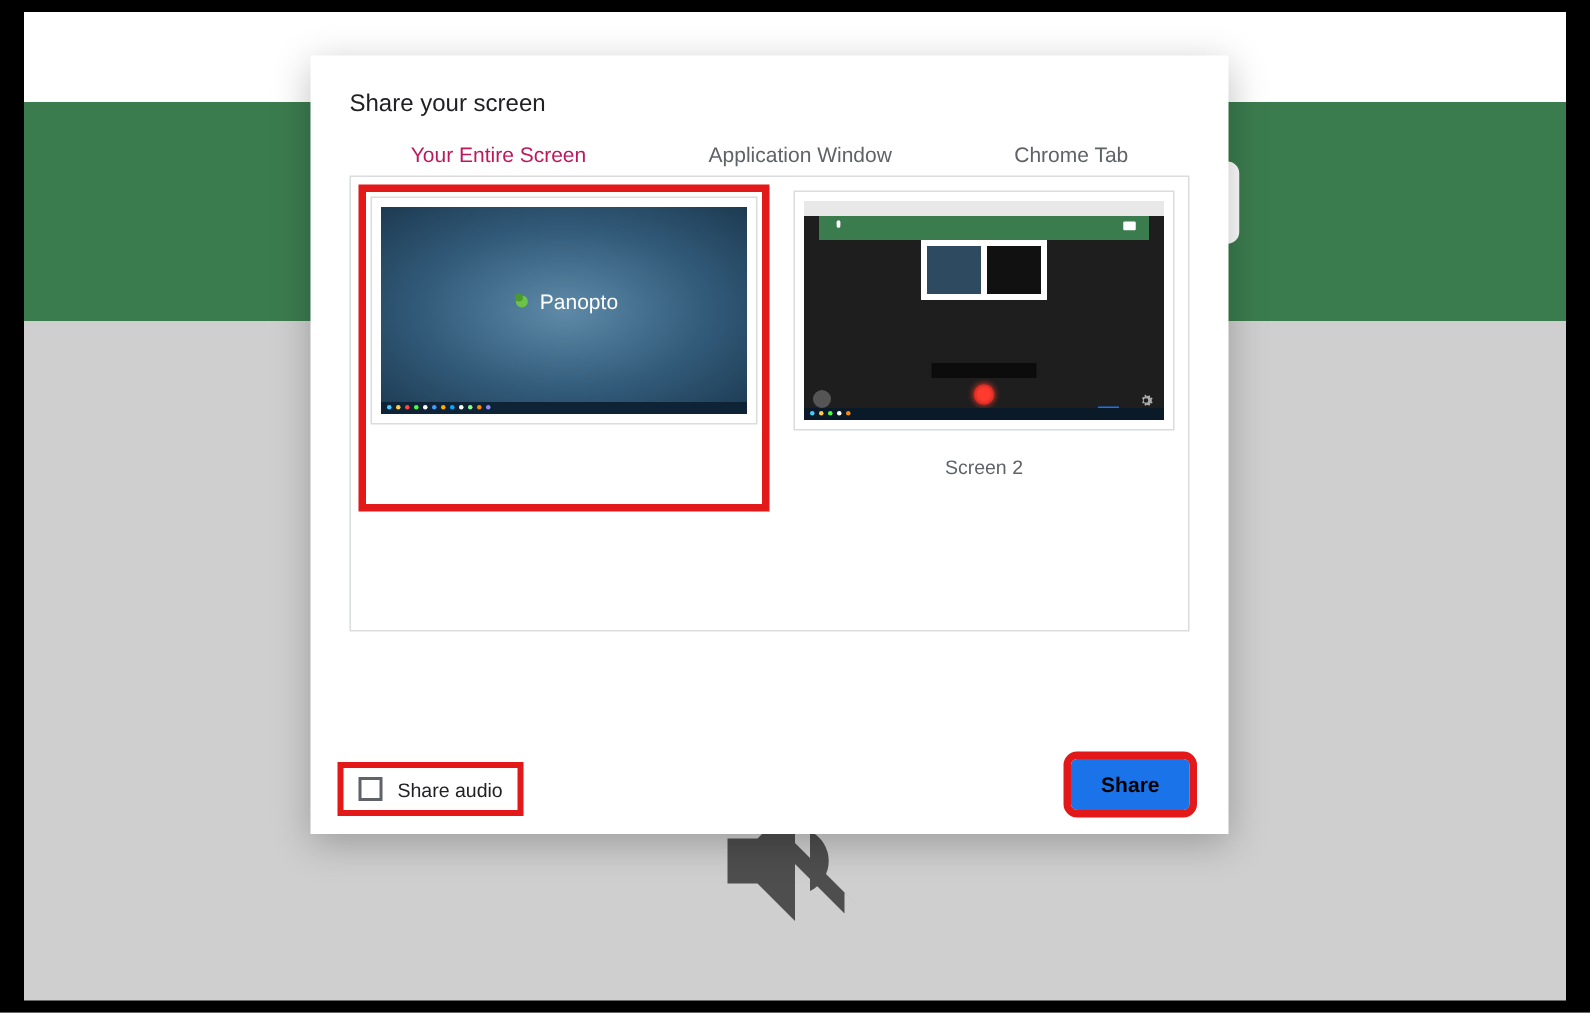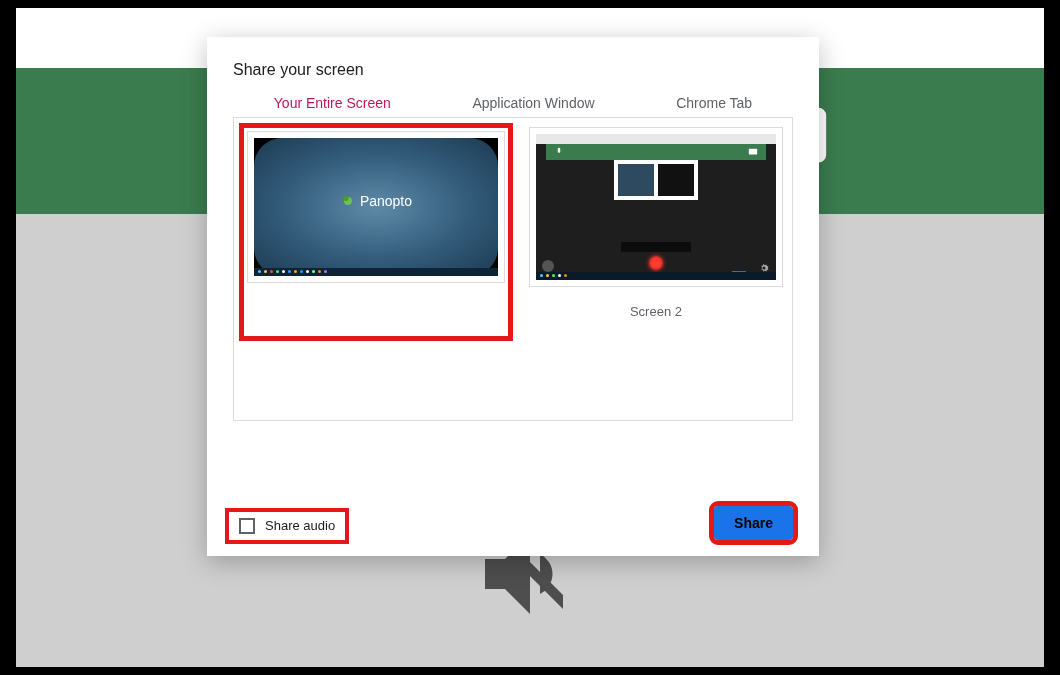--- a/index.html
+++ b/index.html
@@ -116,21 +116,20 @@
   .label {
     margin-top: 18px;
     font-size: 13px;
     color: #5f6368;
   }
   
   .preview1 {
     position: absolute;
     inset: 0;
     background: radial-gradient(ellipse at center, #5e8aa8 0%, #325b7a 55%, #1d3a51 100%);
-    border-radius: 28px;
   }
   .preview1 .p-text {
     position: absolute;
     top: 46%; left: 50%;
     transform: translate(-50%,-50%);
     color: #fff;
     font-size: 14px;
     display: flex;
     align-items: center;
     gap: 4px;
@@ -199,21 +198,21 @@
 
   .dialog-footer {
     flex:1;
     display:flex;
     align-items:flex-end;
     justify-content:space-between;
     padding-top: 14px;
   }
   .share-audio {
     display:flex;
-    align-items:flex-start;
+    align-items:center;
     gap: 10px;
     font-size: 13px;
     color:#202124;
     outline: 4px solid #e31919;
     padding: 6px 10px;
     position: relative;
     left: -4px;
   }
   .share-audio input {
     width:16px; height:16px;

